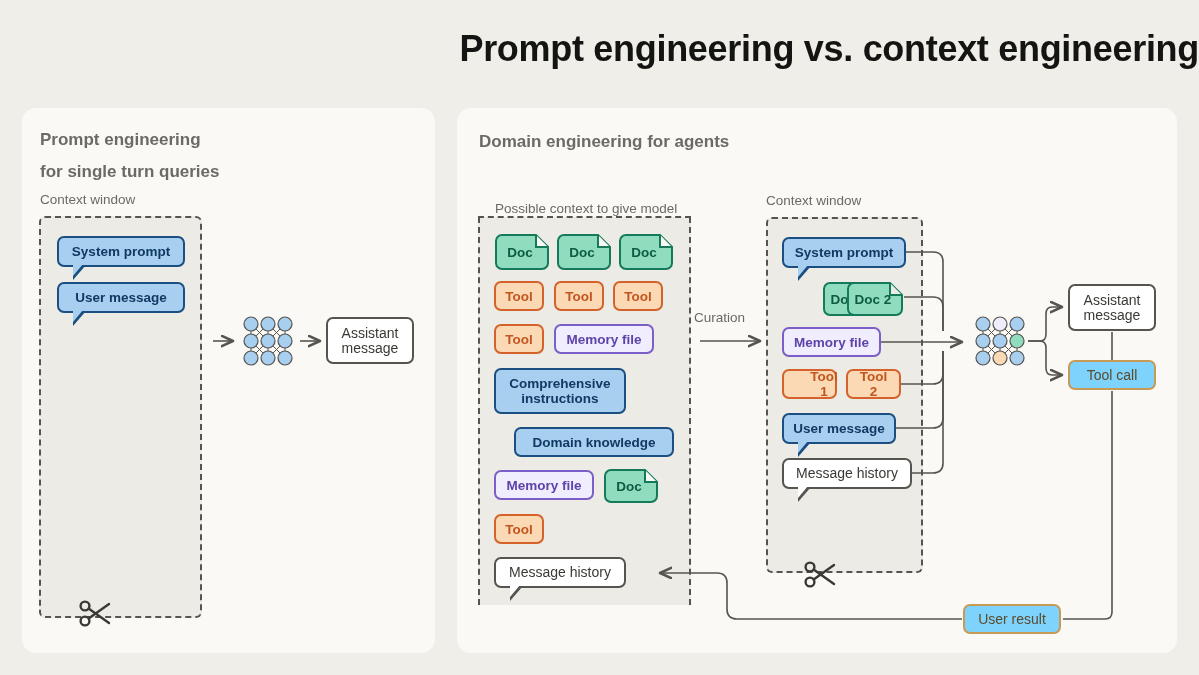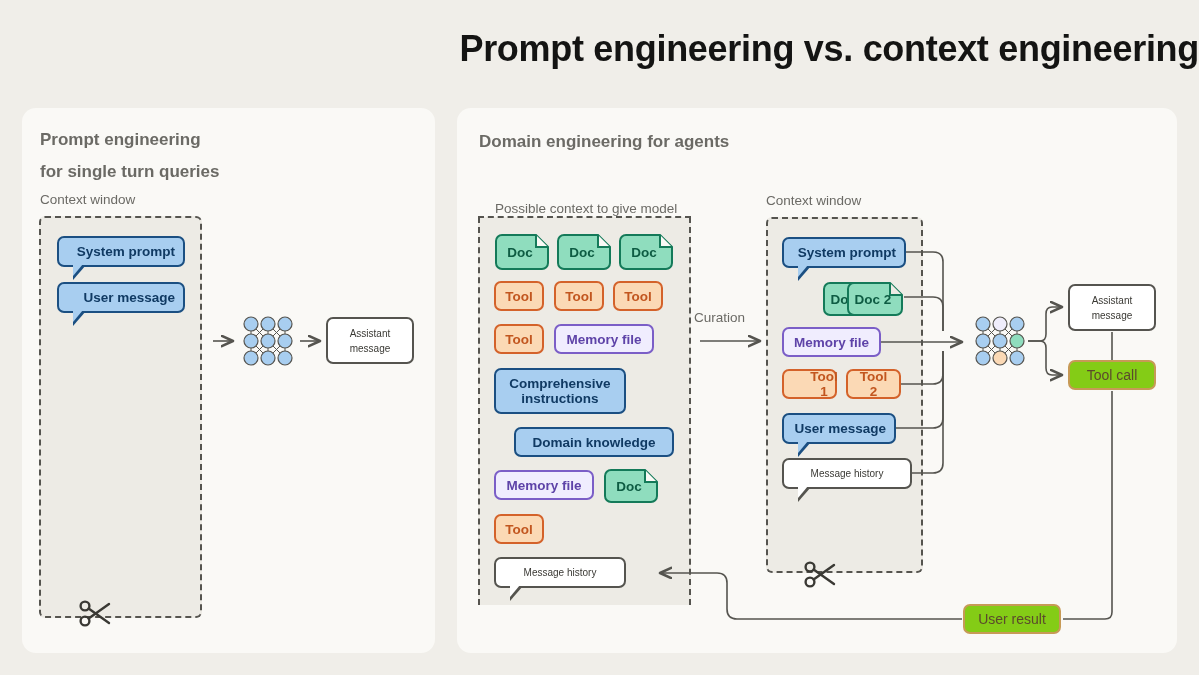--- a/index.html
+++ b/index.html
@@ -70,45 +70,45 @@
     justify-content: center;
     text-align: center;
     font-size: 13.5px;
     font-weight: bold;
     line-height: 15px;
     padding: 0 8px;
     white-space: pre-line;
   }
 
   .c-blue    { background:#A8CEF0; border-color:#1B4F82; color:#103A63; }
-  .c-white   { background:#FFFFFF; border-color:#55544F; color:#3A3934; font-weight:normal; font-size:10px; }
+  .c-white   { background:#FFFFFF; border-color:#55544F; color:#3A3934; font-weight:normal; font-size:14px; }
   .c-orange  { background:#FBD9B5; border-color:#D4622A; color:#C2561F; }
   .c-purple  { background:#F0EDFE; border-color:#7B5EC7; color:#5E43A8; }
-  .c-tan     { background:#84cc16; border-color:#C79A56; color:#5B4A2C; font-weight:normal; font-size:14px; }
+  .c-tan     { background:#7dd3fc; border-color:#C79A56; color:#5B4A2C; font-weight:normal; font-size:14px; }
 
   
   .bubble::after,
   .bubble::before {
     content: "";
     position: absolute;
     left: 14px;
     width: 0; height: 0;
     border-style: solid;
   }
   .bubble::before {
     bottom: -15px;
     border-width: 15px 13px 0 0;
     border-color: currentColor transparent transparent transparent;
   }
   .bubble::after {
     bottom: -11px;
     border-width: 12px 10px 0 0;
     border-color: var(--fill) transparent transparent transparent;
   }
-  .bubble.c-blue   { --fill:#A8CEF0; color:#1B4F82;justify-content:flex-end; }
+  .bubble.c-blue   { --fill:#A8CEF0; color:#1B4F82; }
   .bubble.c-blue  > span { color:#103A63; }
   .bubble.c-white  { --fill:#FFFFFF; color:#55544F; }
   .bubble.c-white > span { color:#3A3934; }
 
   
   .doc { position: absolute; }
   .doc svg { display:block; }
   .doc .doc-label {
     position: absolute;
     inset: 0;

